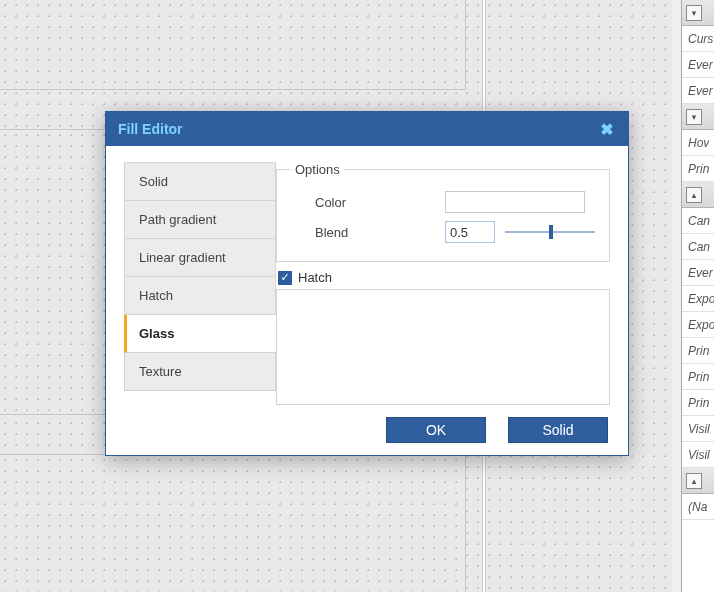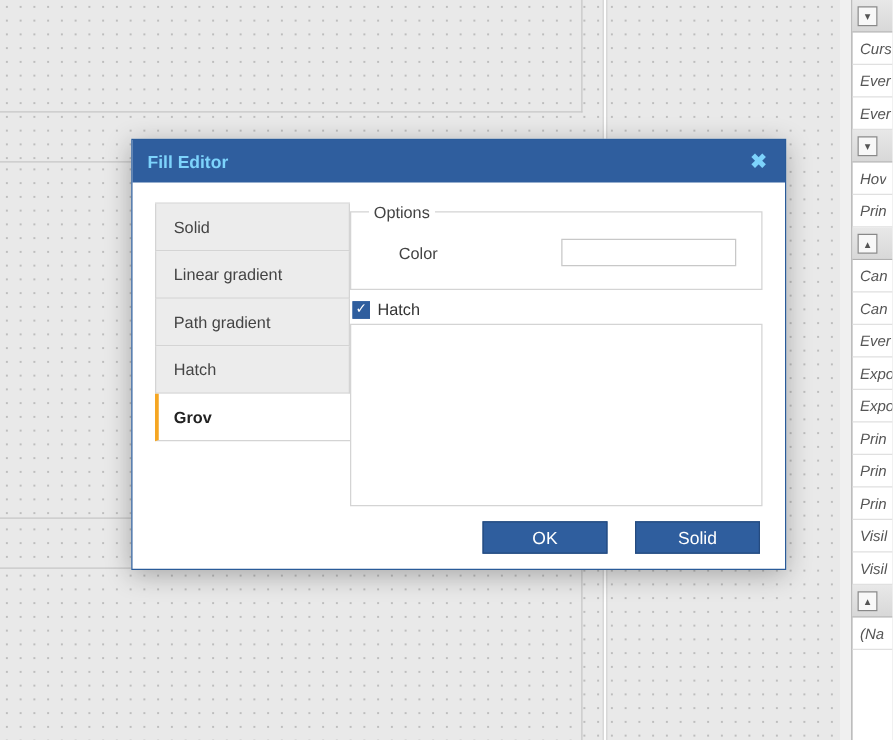--- a/index.html
+++ b/index.html
@@ -202,38 +202,49 @@
   <div class="dlg-title">
     <span>Fill Editor</span>
     <div class="dlg-close">✖</div>
   </div>
   <div class="dlg-body">
     <div class="tab-list">
       <div class="tab">
           <span>Solid</span>
         </div>
       <div class="tab">
+          <span>Path gradient</span>
+        </div>
+      <div class="tab">
           <span>Linear gradient</span>
         </div>
       <div class="tab">
-          <span>Path gradient</span>
-        </div>
-      <div class="tab">
           <span>Hatch</span>
         </div>
       <div class="tab active">
-          <span>Grov</span>
+          <span>Glass</span>
+        </div>
+      <div class="tab">
+          <span>Texture</span>
         </div>
     </div>
     <div class="tab-content">
       <fieldset class="options">
         <legend>Options</legend>
         <div class="opt-row">
           <div class="opt-label">Color</div>
           <div class="color-swatch"></div>
+        </div>
+        <div class="opt-row">
+          <div class="opt-label">Blend</div>
+          <input class="blend-input" value="0.5" style="">
+          <div class="slider-wrap">
+            <div class="slider-track"></div>
+            <div class="slider-thumb"></div>
+          </div>
         </div>
       </fieldset>
       <div class="hatch-row">
         <div class="checkbox">✓</div>
         <span>Hatch</span>
       </div>
       <div class="preview-box"></div>
     </div>
   </div>
   <div class="dlg-footer">

